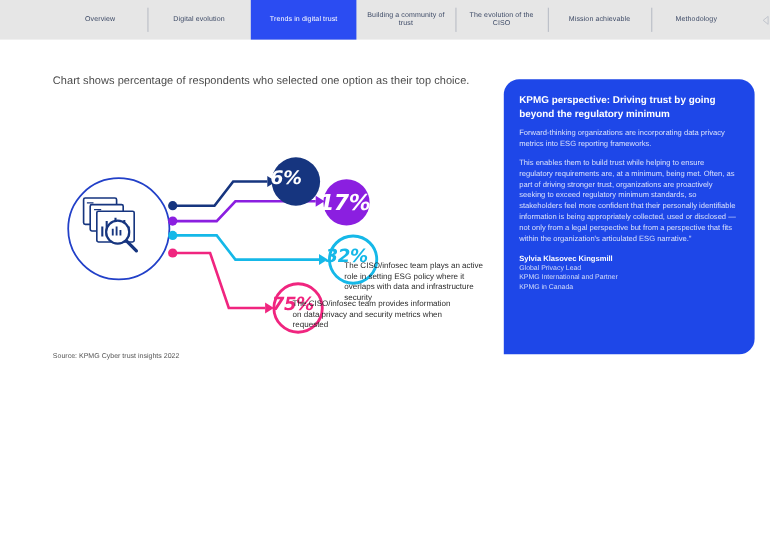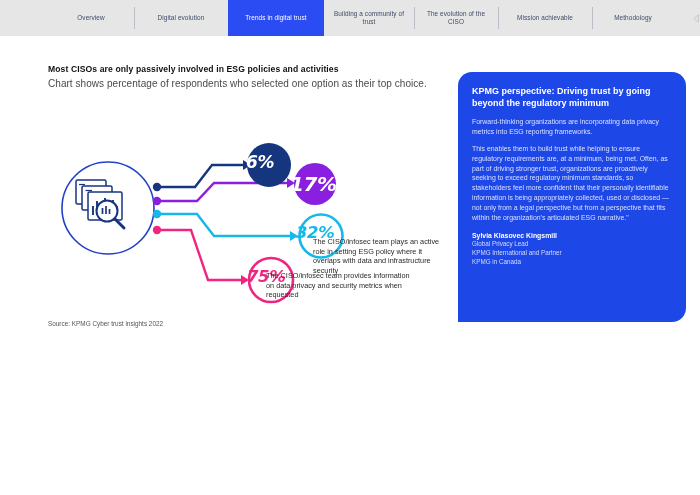--- a/index.html
+++ b/index.html
@@ -108,21 +108,20 @@
     <span>
       <svg width="9" height="9" viewBox="0 0 10 10">
           <path d="M7 1 L2 5 L7 9 Z" fill="none" stroke="#c0c4cc" stroke-width="1"></path>
         </svg>
     </span>
 
   </div>
 </div>
 
 <div class="title-block">
-  <div class="page-title">Most CISOs are only passively involved in ESG policies and activities</div>
   <div class="page-sub">Chart shows percentage of respondents who selected one option as their top choice.</div>
 </div>
 
 <div class="chart">
   <svg width="400" height="215" viewBox="0 0 400 215">
 
     <circle cx="63" cy="100" r="46" fill="none" stroke="#2240c8" stroke-width="1.6"></circle>
 
     <path d="M111 79 L150 79 L167 57 L198 57" fill="none" stroke="#16357f" stroke-width="2.4" stroke-linejoin="miter"></path>
     <circle cx="112" cy="79" r="4.2" fill="#16357f"></circle>

